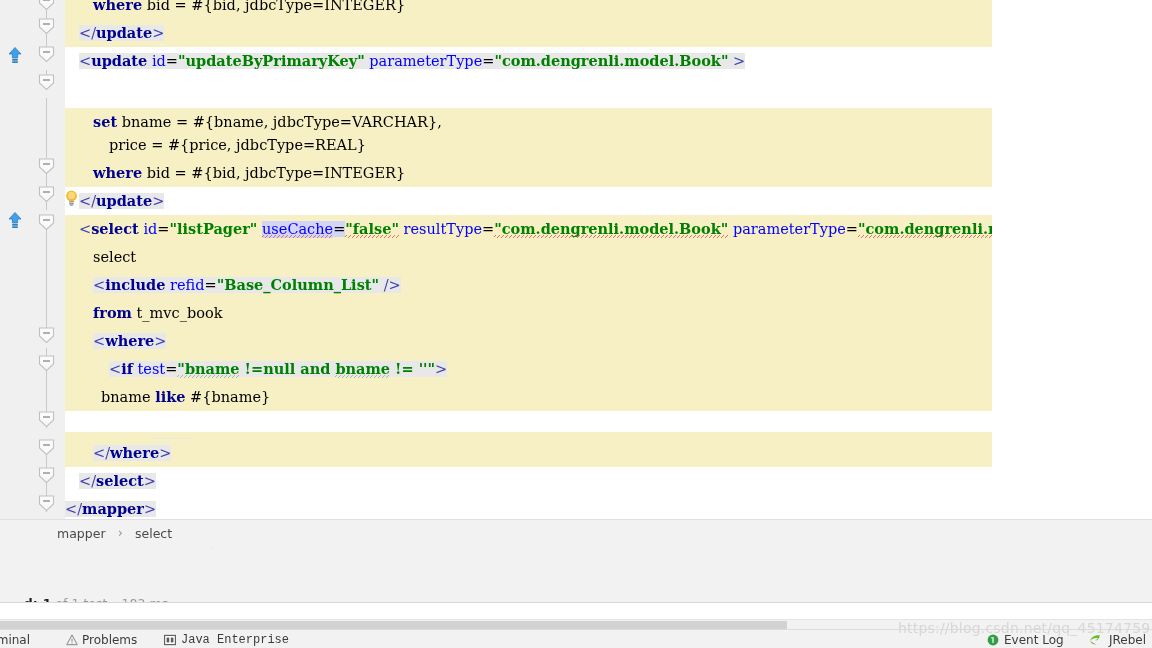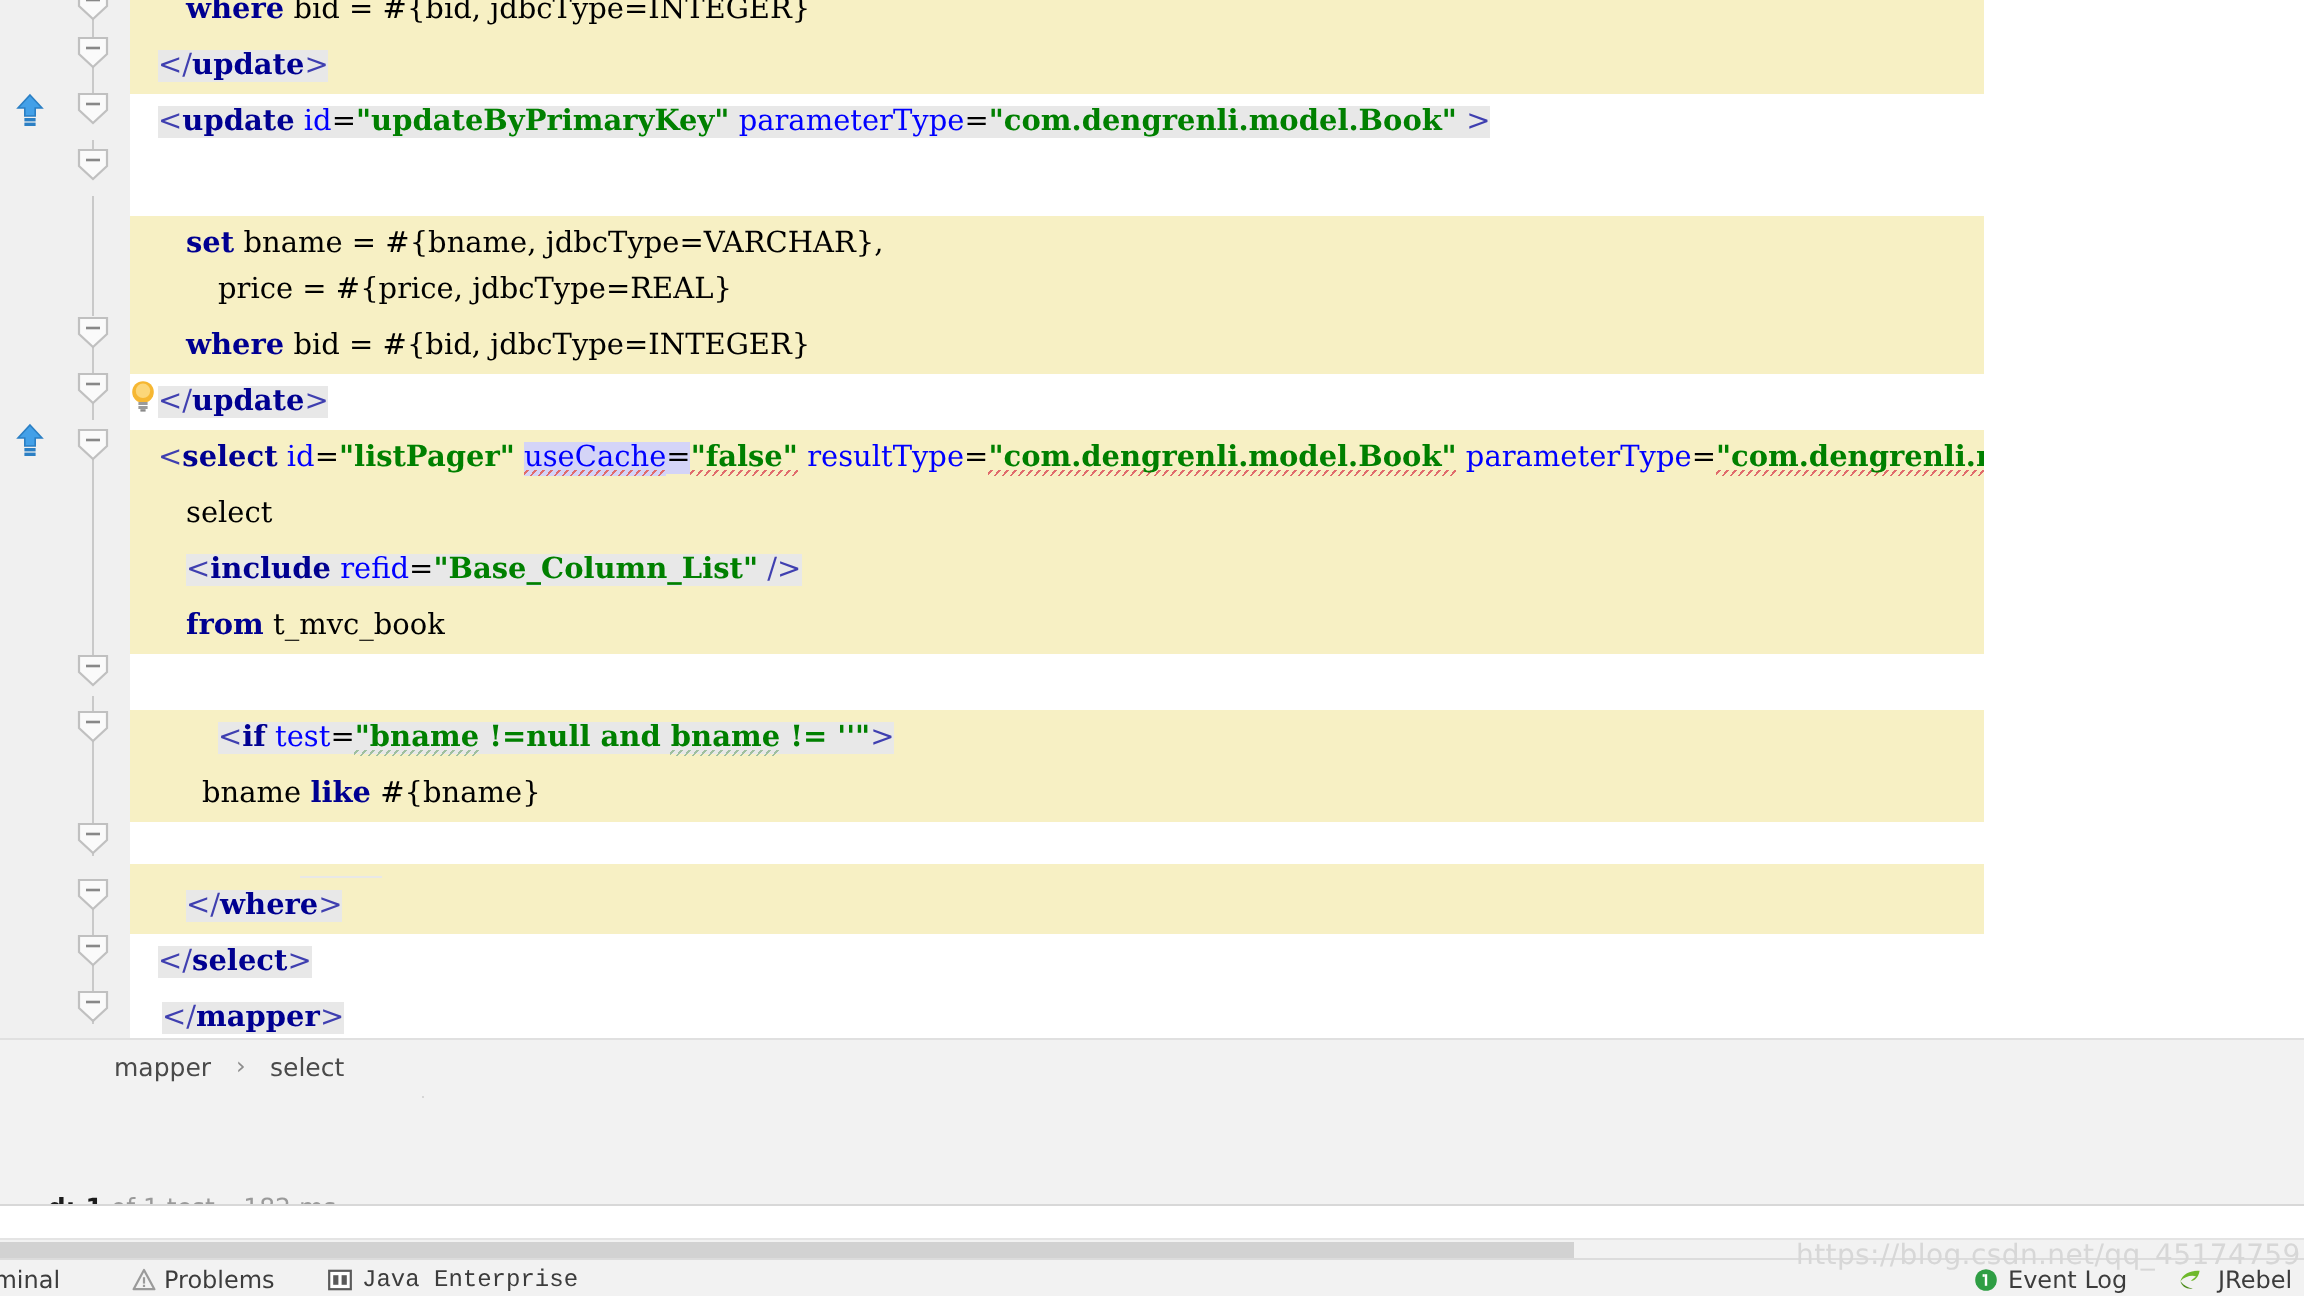--- a/index.html
+++ b/index.html
@@ -284,26 +284,27 @@
         <div class="line" style="top: 19px;"><div class="line-bg" style="left: 0px; width: 1087px; background: rgb(247, 240, 196);"></div><span class="line-text" style="padding-left: 14px;"><span class="sel-bg"><span class="t-brack">&lt;/</span><span class="t-tag">update</span><span class="t-brack">&gt;</span></span></span></div>
         <div class="line" style="top: 47px;"><span class="line-text" style="padding-left: 14px;"><span class="sel-bg"><span class="t-brack">&lt;</span><span class="t-tag">update</span><span class="t-plain"> </span><span class="t-attr">id</span><span class="t-eq">=</span><span class="t-val">"updateByPrimaryKey"</span><span class="t-plain"> </span><span class="t-attr">parameterType</span><span class="t-eq">=</span><span class="t-val">"com.dengrenli.model.Book"</span><span class="t-brack"> &gt;</span></span></span></div>
         <div class="line" style="top: 108px;"><div class="line-bg" style="left: 0px; width: 1087px; background: rgb(247, 240, 196);"></div><span class="line-text" style="padding-left: 28px;"><span><span class="t-kw">set</span><span class="t-plain"> bname = #{bname, jdbcType=VARCHAR},</span></span></span></div>
         <div class="line" style="top: 131px;"><div class="line-bg" style="left: 0px; width: 1087px; background: rgb(247, 240, 196);"></div><span class="line-text" style="padding-left: 44px;"><span><span class="t-plain">price = #{price, jdbcType=REAL}</span></span></span></div>
         <div class="line" style="top: 159px;"><div class="line-bg" style="left: 0px; width: 1087px; background: rgb(247, 240, 196);"></div><span class="line-text" style="padding-left: 28px;"><span><span class="t-kw">where</span><span class="t-plain"> bid = #{bid, jdbcType=INTEGER}</span></span></span></div>
         <div class="line" style="top: 187px;"><span class="line-text" style="padding-left: 14px;"><span class="sel-bg"><span class="t-brack">&lt;/</span><span class="t-tag">update</span><span class="t-brack">&gt;</span></span></span></div>
         <div class="line" style="top: 215px;"><div class="line-bg" style="left: 0px; width: 1087px; background: rgb(247, 240, 196);"></div><span class="line-text" style="padding-left: 14px;"><span><span class="t-brack">&lt;</span><span class="t-tag">select</span><span class="t-plain"> </span><span class="t-attr">id</span><span class="t-eq">=</span><span class="t-val">"listPager"</span><span class="t-plain"> </span><span class="t-attr hl-lav squiggle">useCache</span><span class="t-eq hl-lav">=</span><span class="t-val squiggle">"false"</span><span class="t-plain"> </span><span class="t-attr">resultType</span><span class="t-eq">=</span><span class="t-val squiggle">"com.dengrenli.model.Book"</span><span class="t-plain"> </span><span class="t-attr">parameterType</span><span class="t-eq">=</span><span class="t-val squiggle">"com.dengrenli.mo</span></span></span></div>
         <div class="line" style="top: 243px;"><div class="line-bg" style="left: 0px; width: 1087px; background: rgb(247, 240, 196);"></div><span class="line-text" style="padding-left: 28px;"><span><span class="t-plain">select</span></span></span></div>
         <div class="line" style="top: 271px;"><div class="line-bg" style="left: 0px; width: 1087px; background: rgb(247, 240, 196);"></div><span class="line-text" style="padding-left: 28px;"><span class="sel-bg"><span class="t-brack">&lt;</span><span class="t-tag">include</span><span class="t-plain"> </span><span class="t-attr">refid</span><span class="t-eq">=</span><span class="t-val">"Base_Column_List"</span><span class="t-brack"> /&gt;</span></span></span></div>
         <div class="line" style="top: 299px;"><div class="line-bg" style="left: 0px; width: 1087px; background: rgb(247, 240, 196);"></div><span class="line-text" style="padding-left: 28px;"><span><span class="t-kw">from</span><span class="t-plain"> t_mvc_book</span></span></span></div>
+        <div class="line" style="top: 327px;"><div class="line-bg" style="left: 0px; width: 1087px; background: rgb(247, 240, 196);"></div><span class="line-text" style="padding-left: 28px;"><span class="sel-bg"><span class="t-brack">&lt;</span><span class="t-tag">where</span><span class="t-brack">&gt;</span></span></span></div>
         <div class="line" style="top: 355px;"><div class="line-bg" style="left: 0px; width: 1087px; background: rgb(247, 240, 196);"></div><span class="line-text" style="padding-left: 44px;"><span class="sel-bg"><span class="t-brack">&lt;</span><span class="t-tag">if</span><span class="t-plain"> </span><span class="t-attr">test</span><span class="t-eq">=</span><span class="t-val squiggle-grn">"bname</span><span class="t-val"> !=null and </span><span class="t-val squiggle-grn">bname</span><span class="t-val"> != ''"</span><span class="t-brack">&gt;</span></span></span></div>
         <div class="line" style="top: 383px;"><div class="line-bg" style="left: 0px; width: 1087px; background: rgb(247, 240, 196);"></div><span class="line-text" style="padding-left: 36px;"><span><span class="t-plain">bname </span><span class="t-kw">like</span><span class="t-plain"> #{bname}</span></span></span></div>
         <div class="line" style="top: 432px; padding-left: 41px;"><div class="line-bg" style="left: 0px; width: 1087px; background: rgb(247, 240, 196);"></div><span class="line-text" style="padding-left: 44px;"><span class="sel-bg"><span class="t-brack">&lt;/</span><span class="t-tag">if</span><span class="t-brack">&gt;</span></span></span></div>
         <div class="line" style="top: 439px;"><div class="line-bg" style="left: 0px; width: 1087px; background: rgb(247, 240, 196);"></div><span class="line-text" style="padding-left: 28px;"><span class="sel-bg"><span class="t-brack">&lt;/</span><span class="t-tag">where</span><span class="t-brack">&gt;</span></span></span></div>
         <div class="line" style="top: 467px;"><span class="line-text" style="padding-left: 14px;"><span class="sel-bg"><span class="t-brack">&lt;/</span><span class="t-tag">select</span><span class="t-brack">&gt;</span></span></span></div>
-        <div class="line" style="top: 495px;"><span class="line-text" style="padding-left: 0px; margin-left: 16px;"><span class="sel-bg"><span class="t-brack">&lt;/</span><span class="t-tag">mapper</span><span class="t-brack">&gt;</span></span></span></div>
+        <div class="line" style="top: 495px;"><span class="line-text" style="padding-left: 0px;"><span class="sel-bg"><span class="t-brack">&lt;/</span><span class="t-tag">mapper</span><span class="t-brack">&gt;</span></span></span></div>
       </div>
 
     <div class="right-margin"></div>
 
     <svg class="fold-marker" style="top:-6px;" viewBox="0 0 17 17">
       <path d="M1.5 1 H15.5 V9 L8.5 15.5 L1.5 9 Z" fill="#fafafa" stroke="#c0c0c0" stroke-width="1.1"></path>
       <line x1="5" y1="6" x2="12" y2="6" stroke="#888" stroke-width="1.3"></line>
     </svg>
     <svg class="fold-marker" style="top:18px;" viewBox="0 0 17 17">
       <path d="M1.5 1 H15.5 V9 L8.5 15.5 L1.5 9 Z" fill="#fafafa" stroke="#c0c0c0" stroke-width="1.1"></path>

